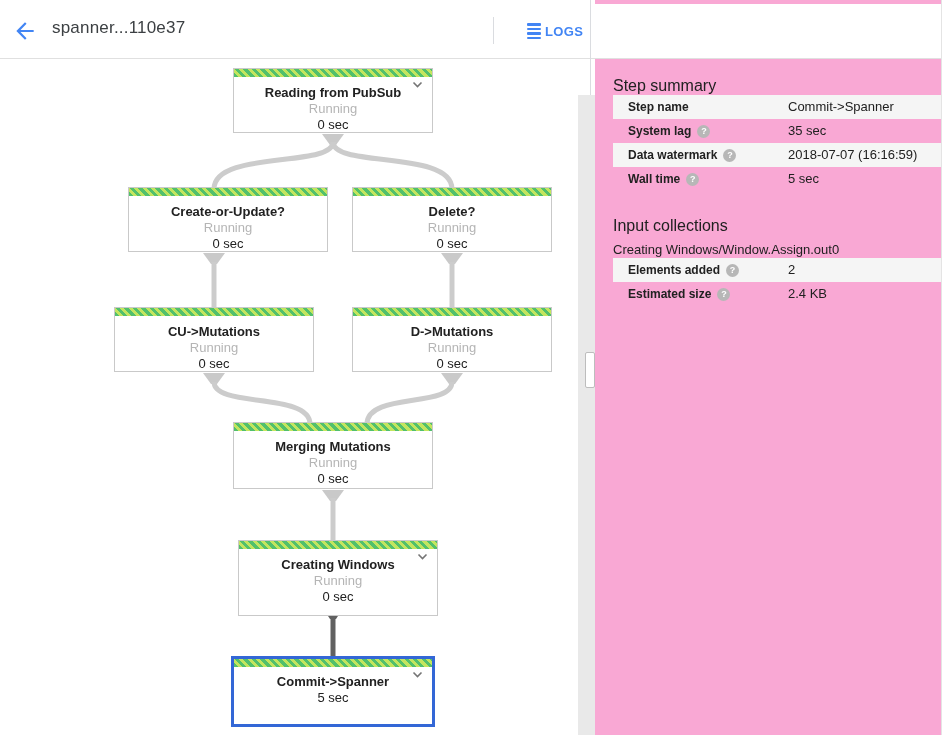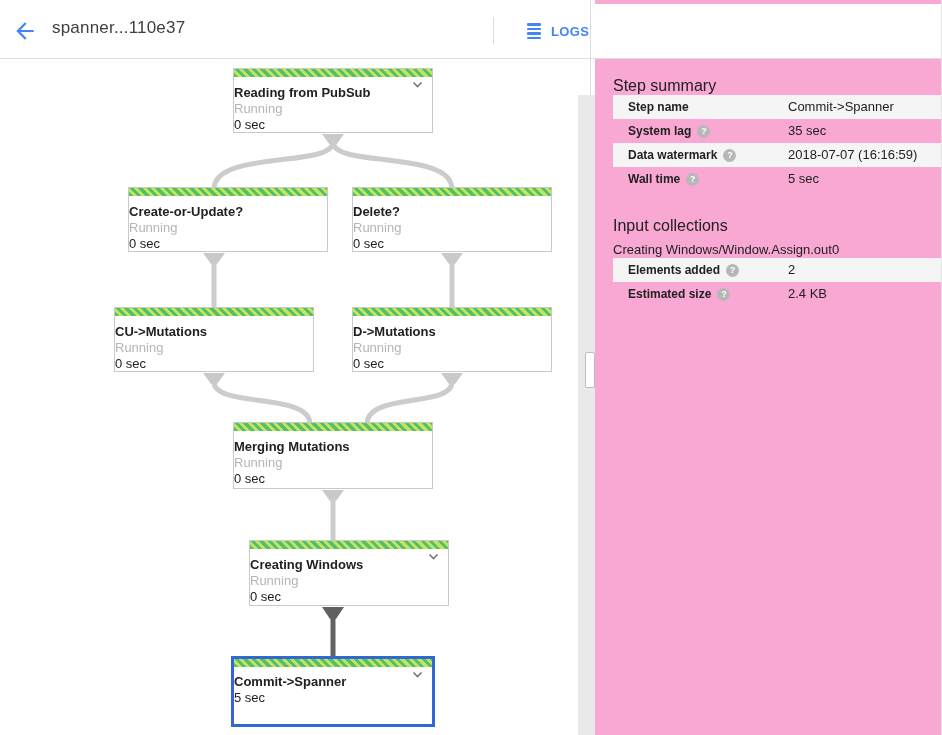--- a/index.html
+++ b/index.html
@@ -14,53 +14,53 @@
     position:absolute; left:0; top:4px; width:942px; height:55px;
     background:#fff; border-bottom:1px solid #e0e0e0; z-index:30;
   }
   .back-btn { position:absolute; left:12px; top:14px; width:26px; height:26px; cursor:pointer; }
   .job-title {
     position:absolute; left:52px; top:14px; font-size:17px; color:#3c4043; letter-spacing:0.2px;
   }
   .logs-divider { position:absolute; left:493px; top:13px; width:1px; height:27px; background:#dadce0; }
   .logs-btn {
     position:absolute; left:527px; top:14px; height:26px; display:flex; align-items:center;
-    gap:10px; cursor:pointer;
+    gap:4px; cursor:pointer;
   }
   .logs-icon { display:flex; flex-direction:column; gap:2px; }
   .logs-icon i { display:block; width:14px; height:2.5px; background:#4285f4; border-radius:1px; }
   .logs-label { font-size:13px; font-weight:bold; color:#4285f4; letter-spacing:0.4px; }
 
   .panel-divider { position:absolute; left:590px; top:0; width:1px; height:95px; background:#dadce0; z-index:31; }
   .right-edge { position:absolute; right:0; top:0; width:1px; height:735px; background:#e4e4e4; z-index:40; }
 
   
   .graph-wrap { position:absolute; left:0; top:0; width:578px; height:735px; }
   .edges { position:absolute; left:0; top:0; pointer-events:none; }
 
   .gnode {
     position:absolute; width:200px; height:65px; background:#fff;
-    border:1px solid #c9c9c9; cursor:pointer; z-index:5;
+    border:1px solid #c9c9c9; text-align:center; cursor:pointer; z-index:5;
   }
   .gnode .stripe {
     height:8px; width:100%;
     background:repeating-linear-gradient(45deg,#52c06c 0,#52c06c 3px,#c3e55e 3px,#c3e55e 6px);
   }
   .gnode .ntitle { font-size:13px; font-weight:bold; color:#212121; margin-top:8px; line-height:16px; }
   .gnode .nstatus { font-size:13px; color:#b5b5b5; line-height:16px; }
   .gnode .ntime { font-size:13px; color:#212121; line-height:16px; }
   .gnode .expander { position:absolute; right:9px; top:12px; width:11px; height:8px; cursor:pointer; }
 
   .n-reading  { left:233px; top:68px;  }
   .n-create   { left:128px; top:187px; }
   .n-delete   { left:352px; top:187px; }
   .n-cu       { left:114px; top:307px; }
   .n-d        { left:352px; top:307px; }
   .n-merging  { left:233px; top:422px; height:67px; }
-  .n-creating { left:249px; top:540px; height:66px; }
+  .n-creating { left:238px; top:540px; height:76px; }
   .n-commit   { left:231px; top:656px; width:204px; height:71px; border:3px solid #3367d6; }
   .n-commit .ntitle { margin-top:7px; }
 
   
   .scroll-strip { position:absolute; left:578px; top:95px; width:17px; height:640px; background:#e9e9e9; z-index:20; }
   .resize-handle {
     position:absolute; left:585px; top:352px; width:10px; height:36px;
     background:#fff; border:1px solid #bdbdbd; border-radius:2px; z-index:25; cursor:row-resize;
   }
 

